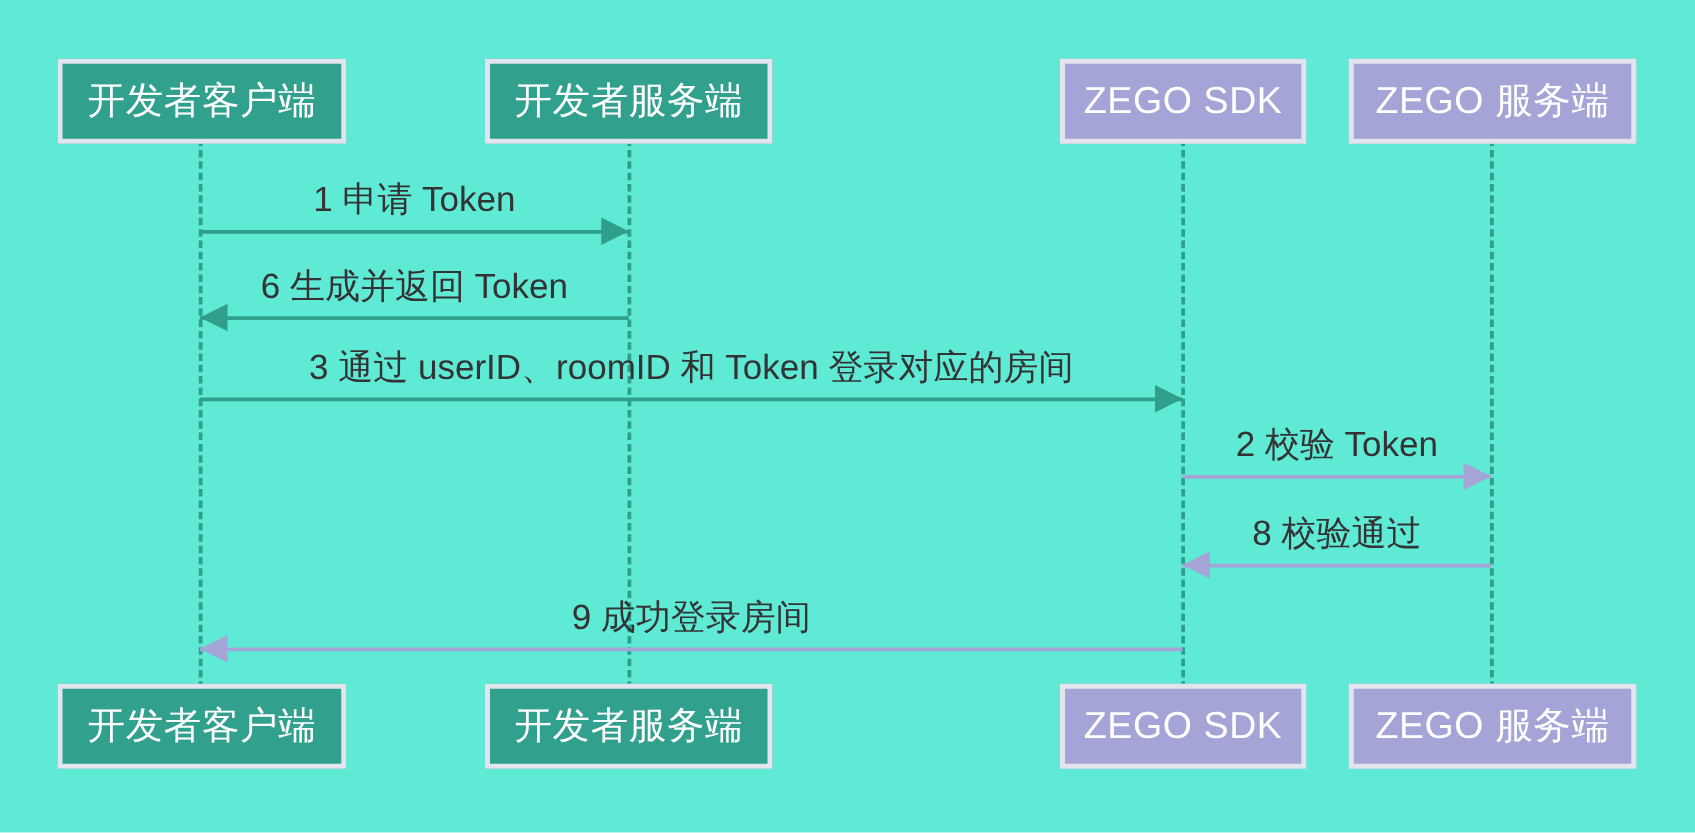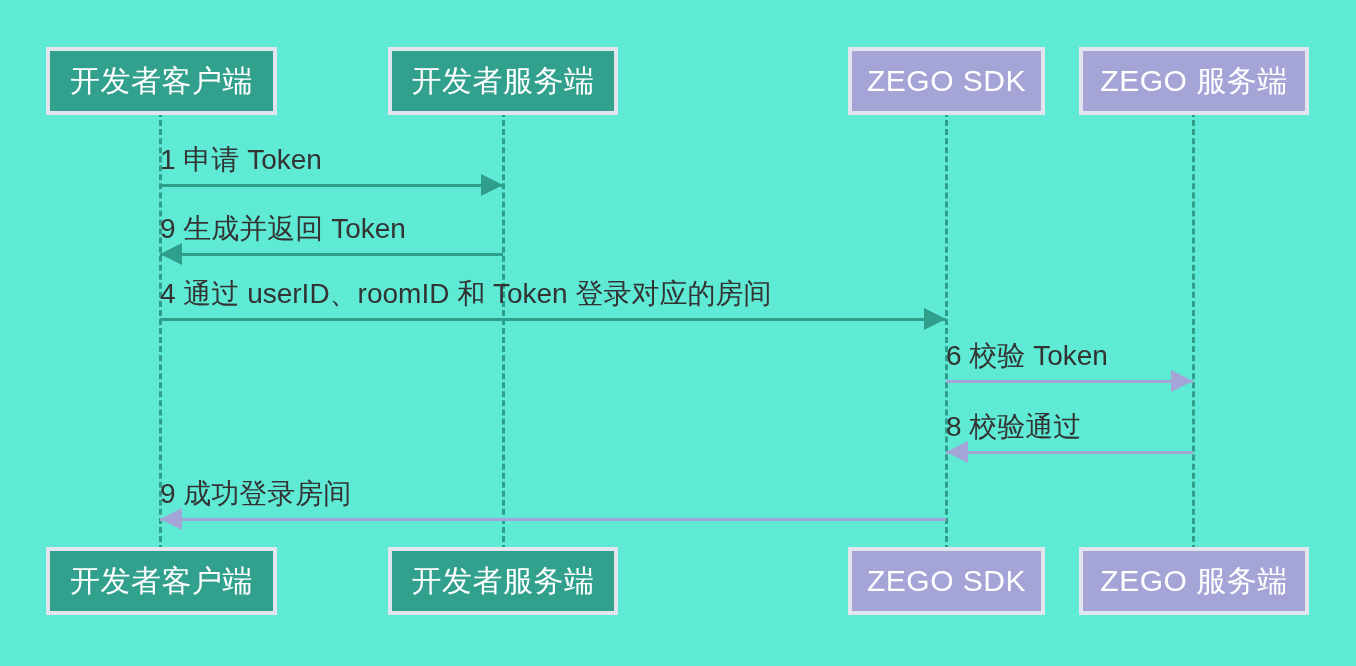--- a/index.html
+++ b/index.html
@@ -66,20 +66,21 @@
   }
   .msg-head.left {
     border-top: 11px solid transparent;
     border-bottom: 11px solid transparent;
     border-right: 22px solid currentColor;
   }
   .msg-label {
     position: absolute;
     bottom: 8px;
     width: 100%;
+    text-align: center;
     color: #333333;
     font-size: 28px;
     line-height: 1.1;
     white-space: nowrap;
   }
   .teal { color: #2f9e8a; }
   .purple { color: #a5a4d6; }
 </style>
 </head>
 <body>
@@ -114,31 +115,31 @@
       <span class="actor-label">ZEGO 服务端</span>
     </div>
     <div class="msg teal" style="left: 160px; top: 184px; width: 343px;">
       <div class="msg-line" style="width: 343px;"></div>
       <div class="msg-head right" style="left: 321px;"></div>
       <div class="msg-label">1 申请 Token</div>
     </div>
     <div class="msg teal" style="left: 160px; top: 253px; width: 343px;">
       <div class="msg-line" style="width: 343px;"></div>
       <div class="msg-head left" style="left: 0px;"></div>
-      <div class="msg-label">9 生成并返回 Token</div>
+      <div class="msg-label">6 生成并返回 Token</div>
     </div>
     <div class="msg teal" style="left: 160px; top: 318px; width: 786px;">
       <div class="msg-line" style="width: 786px;"></div>
       <div class="msg-head right" style="left: 764px;"></div>
-      <div class="msg-label">4 通过 userID、roomID 和 Token 登录对应的房间</div>
+      <div class="msg-label">3 通过 userID、roomID 和 Token 登录对应的房间</div>
     </div>
     <div class="msg purple" style="left: 946px; top: 380px; width: 247px;">
       <div class="msg-line" style="width: 247px;"></div>
       <div class="msg-head right" style="left: 225px;"></div>
-      <div class="msg-label">6 校验 Token</div>
+      <div class="msg-label">2 校验 Token</div>
     </div>
     <div class="msg purple" style="left: 946px; top: 451px; width: 247px;">
       <div class="msg-line" style="width: 247px;"></div>
       <div class="msg-head left" style="left: 0px;"></div>
       <div class="msg-label">8 校验通过</div>
     </div>
     <div class="msg purple" style="left: 160px; top: 518px; width: 786px;">
       <div class="msg-line" style="width: 786px;"></div>
       <div class="msg-head left" style="left: 0px;"></div>
       <div class="msg-label">9 成功登录房间</div>

